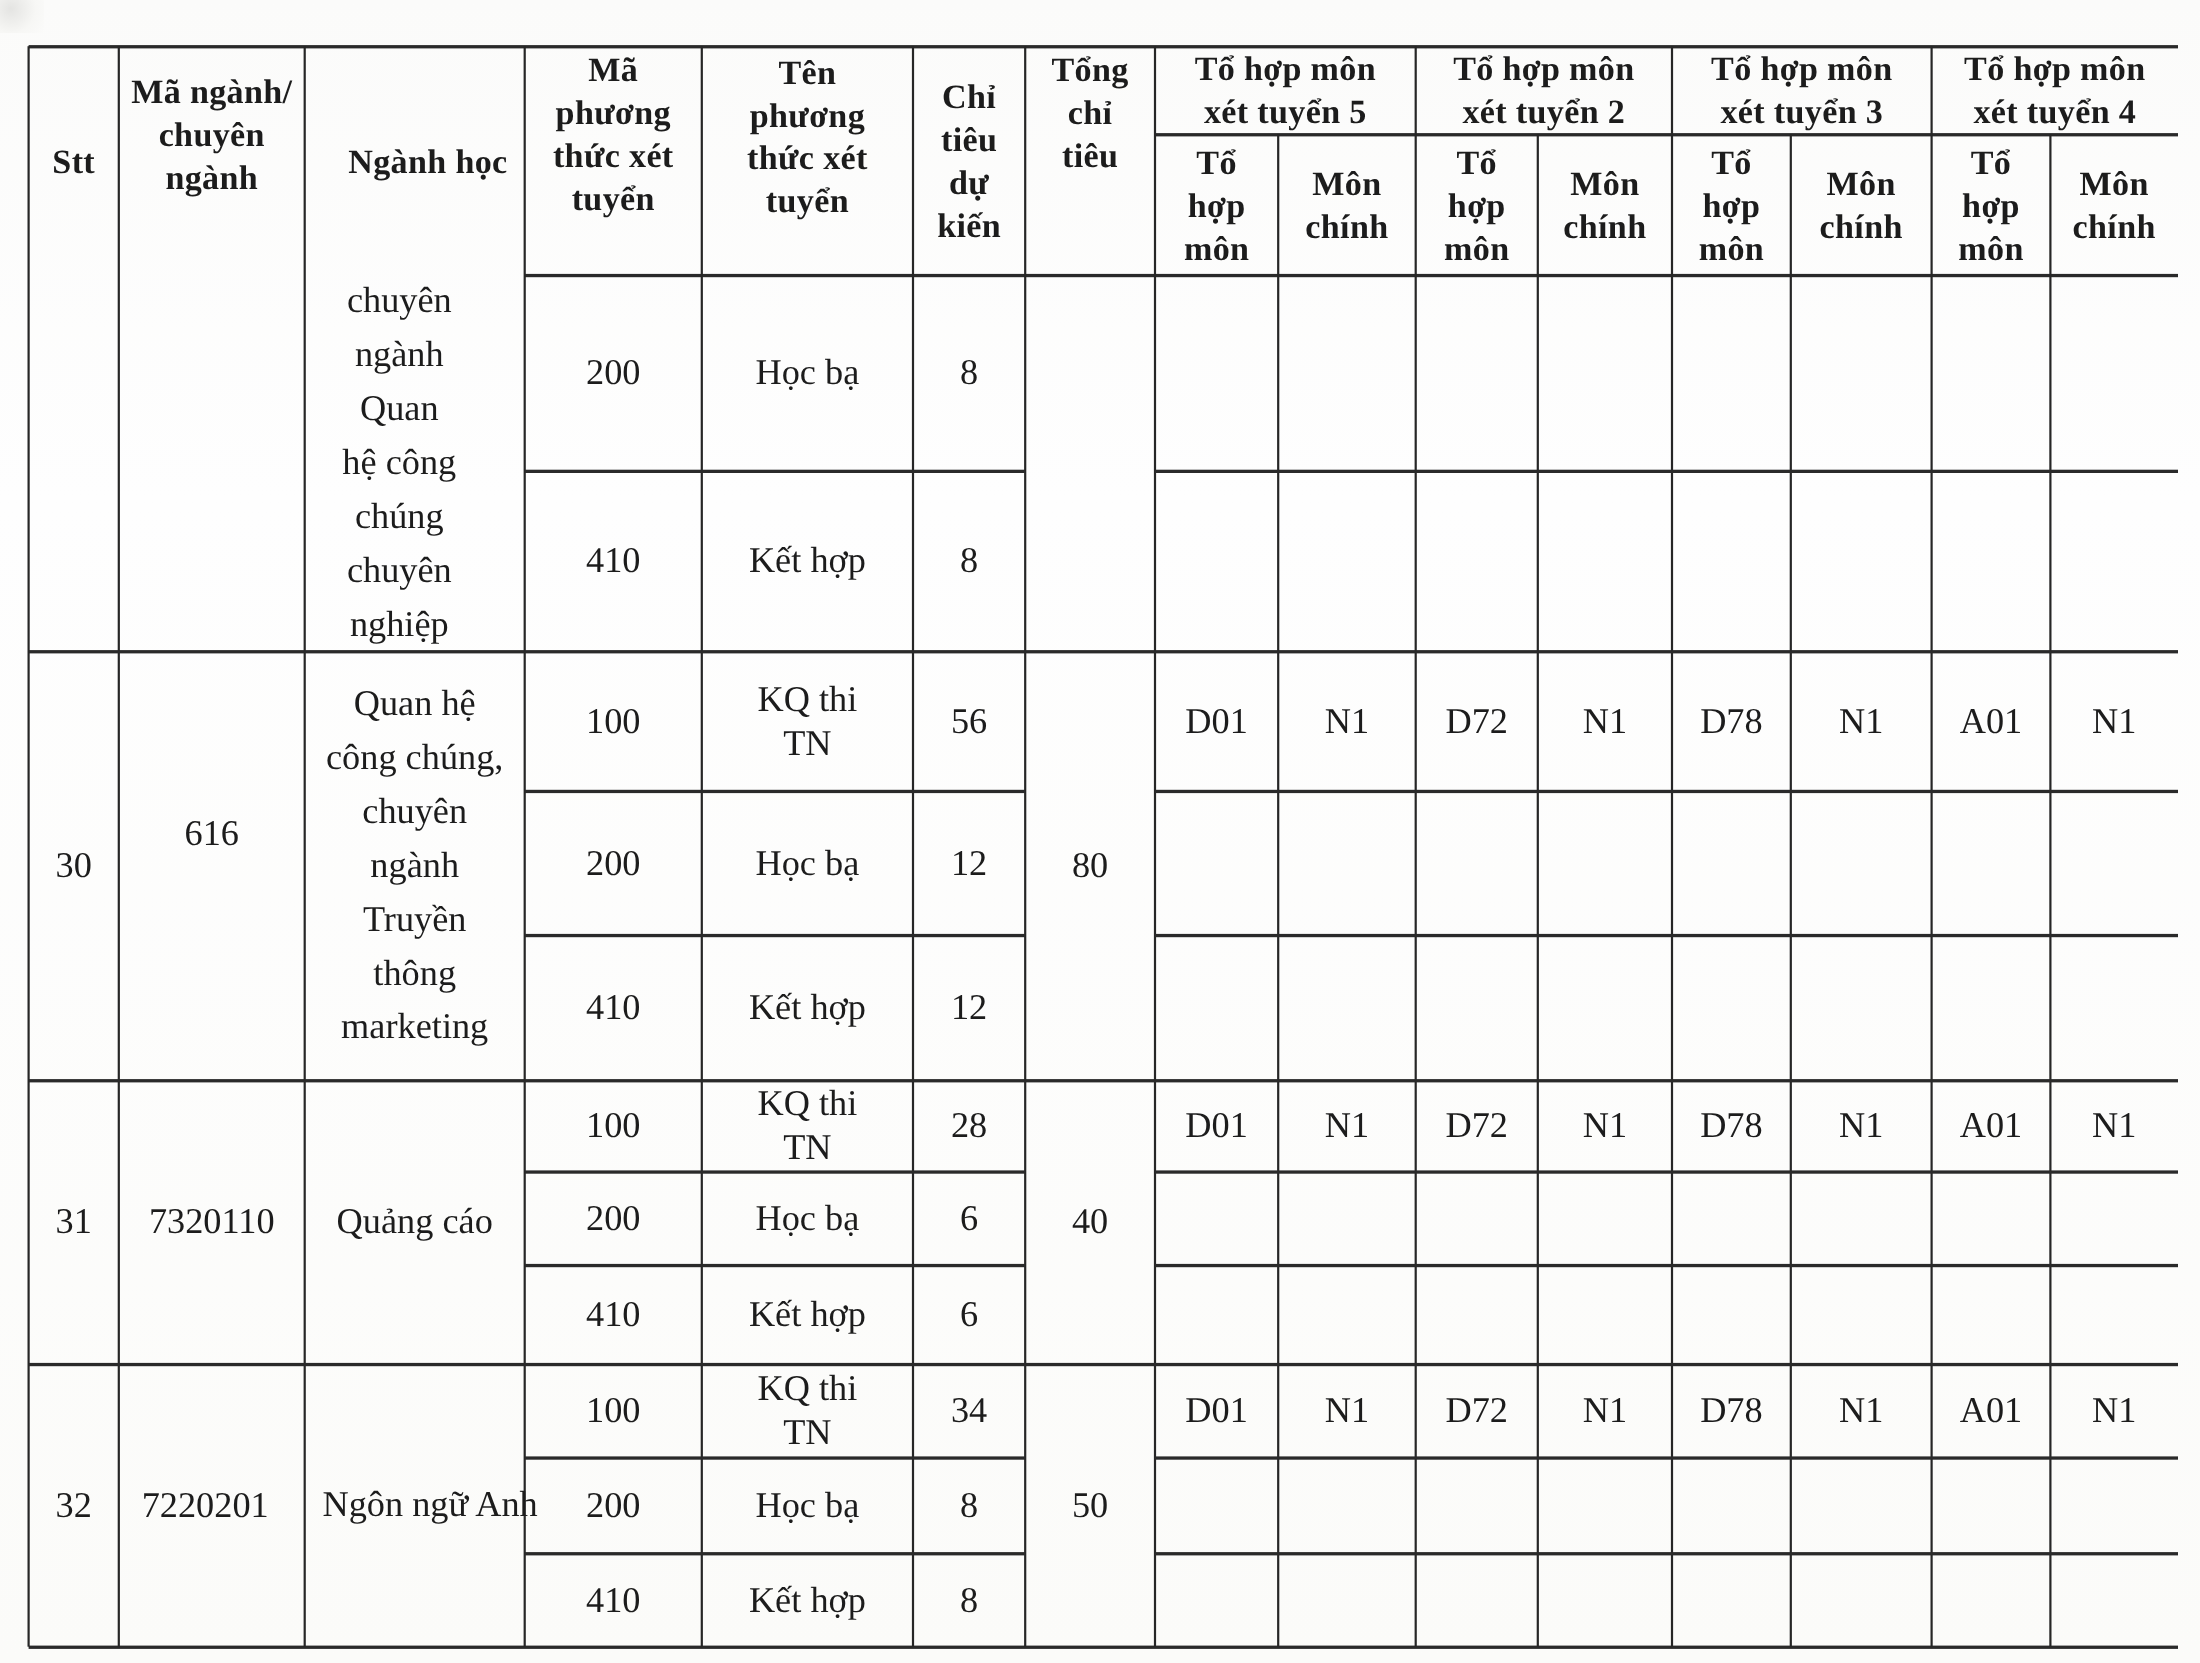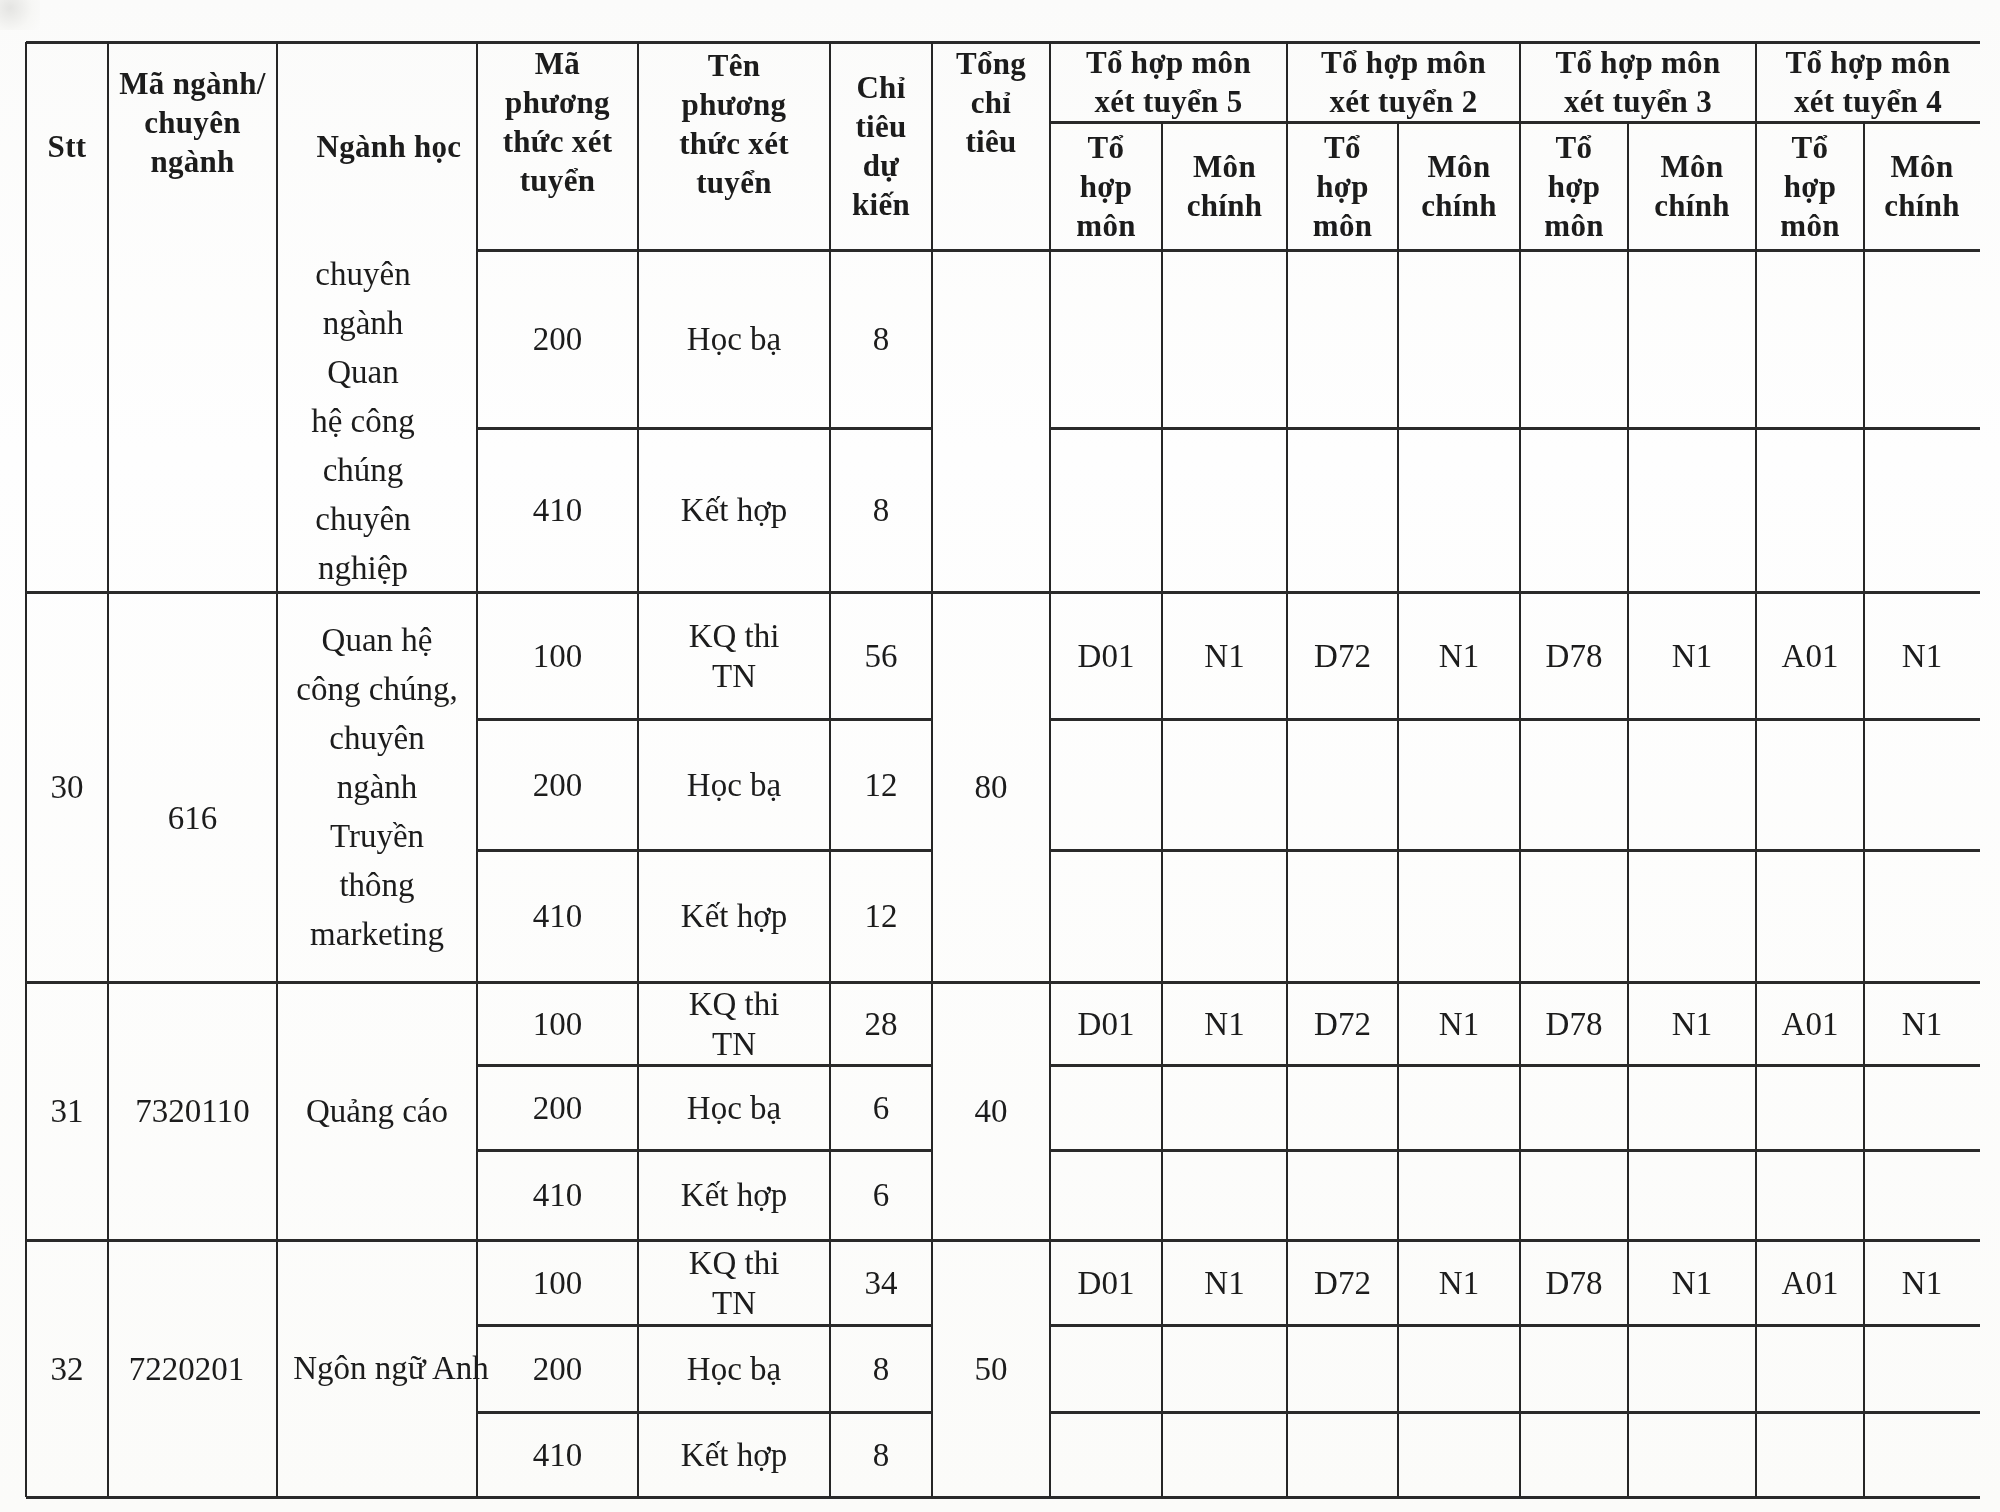--- a/index.html
+++ b/index.html
@@ -114,21 +114,21 @@
           <div class="cell body" style="left:1162px;top:428px;width:125px;height:164px;"></div>
           <div class="cell body" style="left:1287px;top:428px;width:111px;height:164px;"></div>
           <div class="cell body" style="left:1398px;top:428px;width:122px;height:164px;"></div>
           <div class="cell body" style="left:1520px;top:428px;width:108px;height:164px;"></div>
           <div class="cell body" style="left:1628px;top:428px;width:128px;height:164px;"></div>
           <div class="cell body" style="left:1756px;top:428px;width:108px;height:164px;"></div>
           <div class="cell body" style="left:1864px;top:428px;width:116px;height:164px;"></div>
         </div>
         <div>
           <div class="cell body" style="left:26px;top:592px;width:82px;height:390px;">30</div>
-          <div class="cell body" style="left:108px;top:623px;width:169px;height:390px;">616</div>
+          <div class="cell body" style="left:108px;top:563px;width:169px;height:390px;">616</div>
           <div class="cell nganh" style="left:277px;top:592px;width:200px;height:390px;padding:0 14px;">Quan hệ công chúng, chuyên ngành Truyền thông marketing</div>
           <div class="cell body" style="left:932px;top:592px;width:118px;height:390px;">80</div>
           <div class="cell body" style="left:477px;top:592px;width:161px;height:127px;">100</div>
           <div class="cell body tight" style="left:638px;top:592px;width:192px;height:127px;padding:0 36px;">KQ thi TN</div>
           <div class="cell body" style="left:830px;top:592px;width:102px;height:127px;">56</div>
           <div class="cell body" style="left:1050px;top:592px;width:112px;height:127px;">D01</div>
           <div class="cell body" style="left:1162px;top:592px;width:125px;height:127px;">N1</div>
           <div class="cell body" style="left:1287px;top:592px;width:111px;height:127px;">D72</div>
           <div class="cell body" style="left:1398px;top:592px;width:122px;height:127px;">N1</div>
           <div class="cell body" style="left:1520px;top:592px;width:108px;height:127px;">D78</div>

